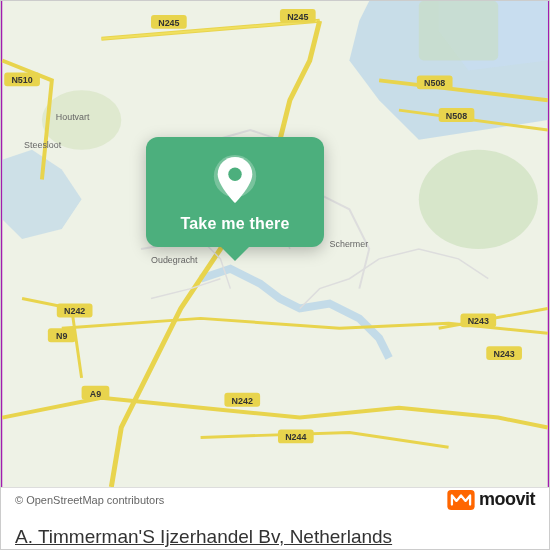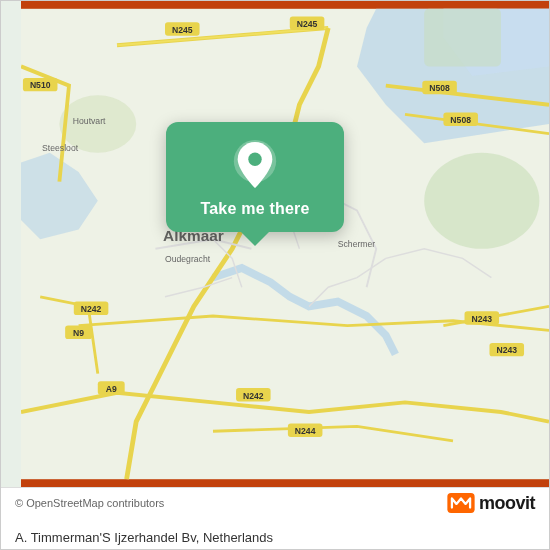--- a/index.html
+++ b/index.html
@@ -17,35 +17,34 @@
       height: 550px;
       display: flex;
       flex-direction: column;
       border: 1px solid #ccc;
     }
 
     #map-container {
       flex: 1;
       position: relative;
       overflow: hidden;
-      background: #c2410c;
-      margin-left: 20px;
+      background: #a21caf;
     }
 
     
     #map-svg {
       position: absolute;
       top: 0; left: 0;
       width: 100%; height: 100%;
     }
 
     
     #popup {
       position: absolute;
-      top: 121px;
+      top: 136px;
       left: 145px;
       width: 178px;
       background: #4caf7d;
       border-radius: 12px;
       display: flex;
       flex-direction: column;
       align-items: center;
       padding: 18px 20px 14px;
       box-shadow: 0 4px 16px rgba(0,0,0,0.25);
       cursor: pointer;
@@ -112,23 +111,24 @@
     }
 
     #moovit-text {
       font-size: 18px;
       font-weight: 700;
       color: #1a1a1a;
       letter-spacing: -0.5px;
     }
 
     #business-name {
-      font-size: 13px;
+      font-size: 19px;
       color: #333;
       font-weight: 500;
+      text-decoration: underline;
     }
   </style>
 </head>
 <body>
 
 <div id="app">
 
   <div id="map-container">
 
     <svg id="map-svg" viewBox="0 0 550 490" xmlns="http://www.w3.org/2000/svg">

